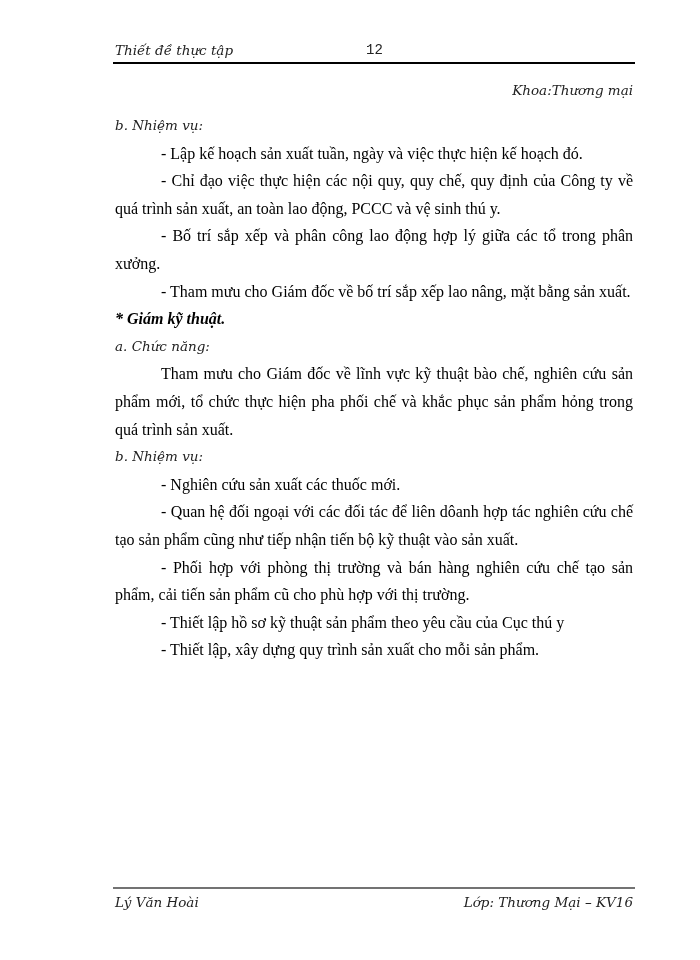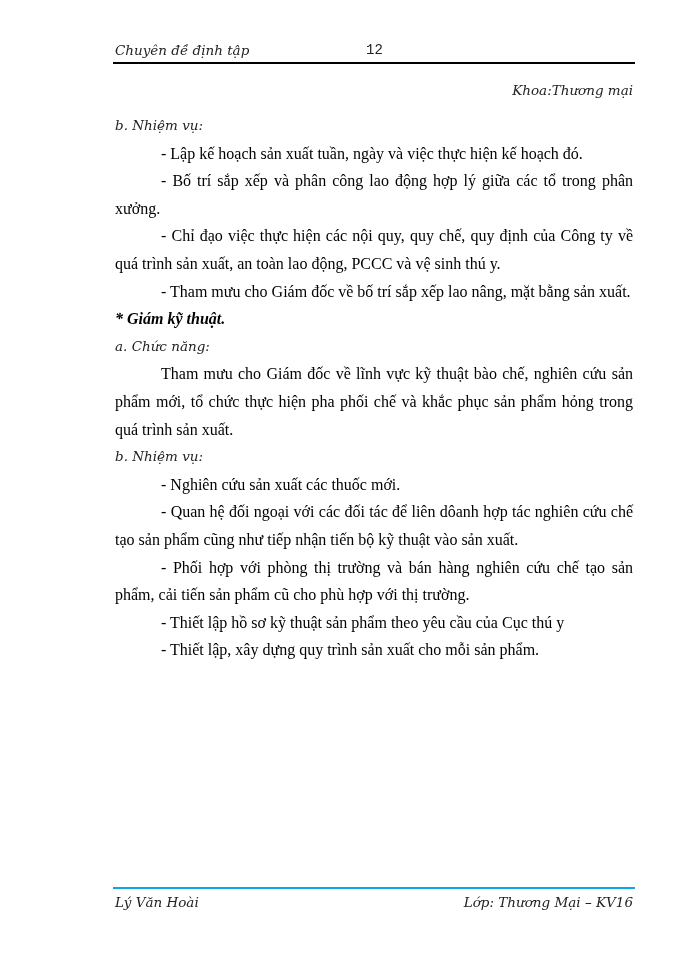--- a/index.html
+++ b/index.html
@@ -28,21 +28,21 @@
     }
     .header .left { position: absolute; left: 2px; top: 4px; }
     .header .center { position: absolute; left: 253px; top: 4px; font-style: normal; font-family: Liberation Mono, monospace; font-size: 14px; }
     .header .right { position: absolute; right: 2px; top: 4px; margin-top: 40px; }
 
     .footer {
       position: absolute;
       left: 113px;
       top: 887px;
       width: 522px;
-      border-top: 2px solid #0ea5e9;
+      border-top: 2px solid #737373;
       font-family: "DejaVu Serif", serif;
       font-style: italic;
       font-size: 13.5px;
       color: #222;
       height: 28px;
     }
     .footer .left { position: absolute; left: 2px; top: 5px; }
     .footer .right { position: absolute; right: 2px; top: 5px; margin-left: 20px; }
 
     .content {
@@ -70,30 +70,30 @@
     .content p.section {
       font-weight: bold;
       font-style: italic;
       font-size: 16px;
     }
   </style>
 </head>
 <body>
 
 <div class="header">
-  <span class="left">Chuyên đề định tập</span>
+  <span class="left">Thiết đề thực tập</span>
   <span class="center">12</span>
   <span class="right">Khoa:Thương mại</span>
 </div>
 
 <div class="content">
   <p class="sublabel">b. Nhiệm vụ:</p>
   <p class="indent">- Lập kế hoạch sản xuất tuần,  ngày và việc thực hiện kế hoạch đó.</p>
+  <p class="indent">- Chỉ đạo việc thực hiện các nội quy,  quy chế,  quy định của Công ty về quá trình sản xuất,  an toàn lao động,  PCCC và vệ sinh thú y.</p>
   <p class="indent">- Bố trí sắp xếp và phân công lao động hợp lý giữa các tổ trong phân xưởng.</p>
-  <p class="indent">- Chỉ đạo việc thực hiện các nội quy,  quy chế,  quy định của Công ty về quá trình sản xuất,  an toàn lao động,  PCCC và vệ sinh thú y.</p>
   <p class="indent">- Tham mưu cho Giám đốc về bố trí sắp xếp lao nâng,  mặt bằng sản xuất.</p>
 
   <p class="section">* Giám kỹ thuật.</p>
 
   <p class="sublabel">a. Chức năng:</p>
   <p class="indent">Tham mưu cho Giám đốc về lĩnh vực kỹ thuật bào chế,  nghiên cứu sản phẩm mới,  tổ chức thực hiện pha phối chế và khắc phục sản phẩm hỏng trong quá trình sản xuất.</p>
 
   <p class="sublabel">b. Nhiệm vụ:</p>
   <p class="indent">- Nghiên cứu sản xuất các thuốc mới.</p>
   <p class="indent">- Quan hệ đối ngoại với các đối tác để liên dôanh hợp tác nghiên cứu chế tạo sản phẩm cũng như tiếp nhận tiến bộ kỹ thuật vào sản xuất.</p>

